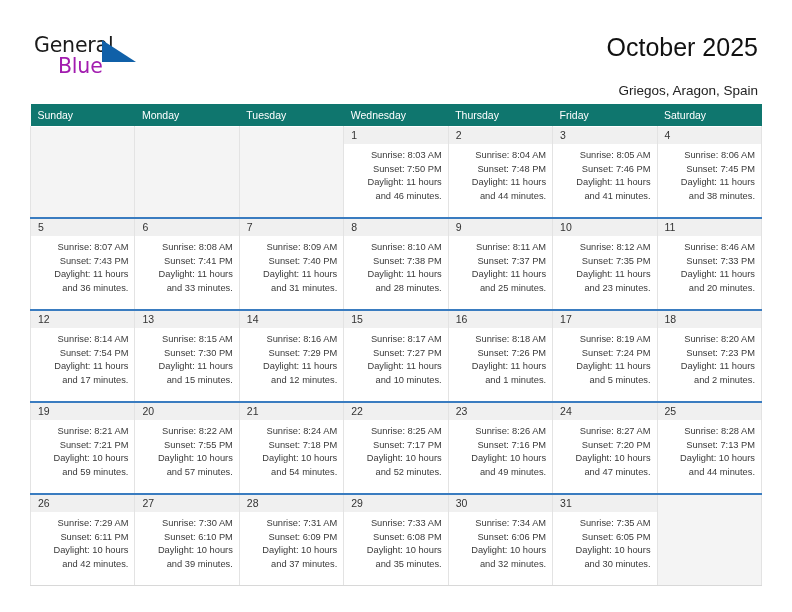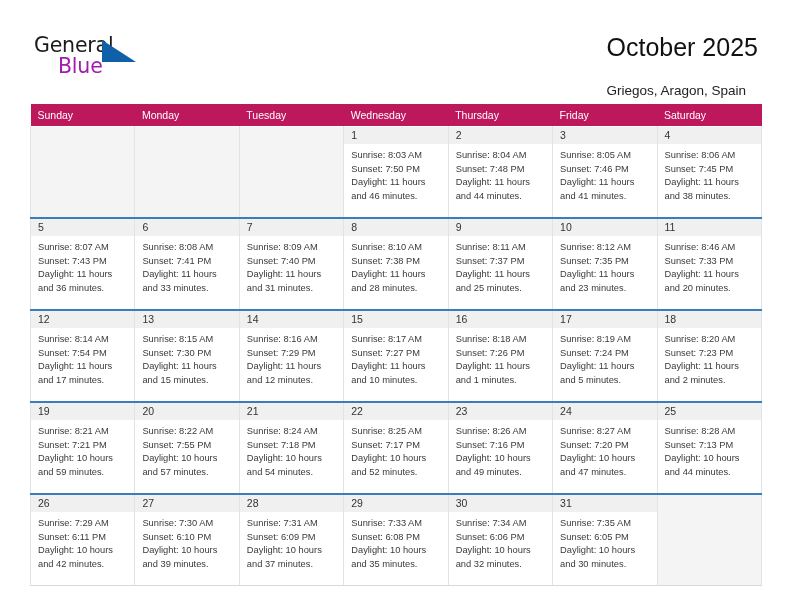--- a/index.html
+++ b/index.html
@@ -64,20 +64,21 @@
     width: 0;
     height: 0;
     border-left: 34px solid #1060a8;
     border-top: 22px solid transparent;
   }
 
   .title-block {
     position: absolute;
     right: 34px;
     top: 32px;
+    text-align: right;
   }
   .cal-title {
     font-size: 25px;
     font-weight: 400;
     color: #111111;
     line-height: 30px;
     white-space: nowrap;
   }
   .cal-subtitle {
     margin-top: 21px;
@@ -91,21 +92,21 @@
   
   .calendar {
     position: absolute;
     left: 30px;
     top: 104px;
     width: 732px;
     border-collapse: collapse;
     table-layout: fixed;
   }
   .calendar th {
-    background: #be185d;
+    background: #0f766e;
     color: #ffffff;
     font-size: 10.5px;
     font-weight: normal;
     text-align: left;
     padding: 5px 0 5px 7px;
     height: 18px;
     box-sizing: border-box;
     border: none;
   }
   .calendar td {
@@ -127,20 +128,21 @@
     background: #f0f0f0;
     height: 17px;
     padding: 1px 0 0 7px;
     box-sizing: border-box;
     font-size: 10.5px;
     color: #333333;
     line-height: 15px;
   }
   .cell-body {
     padding: 5px 6px 0 7px;
+    text-align: right;
   }
   .cell-line {
     font-size: 9.3px;
     line-height: 13.6px;
     color: #3a3a3a;
     white-space: nowrap;
   }
   .week-sep td {
     border-top: 2px solid #3a7cc0;
   }

